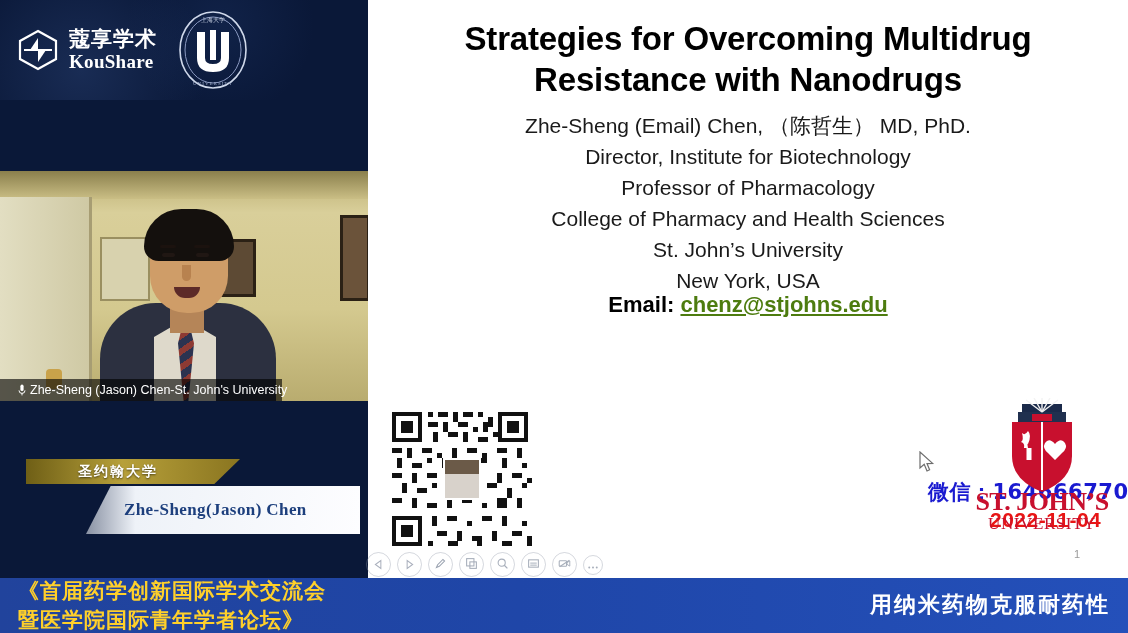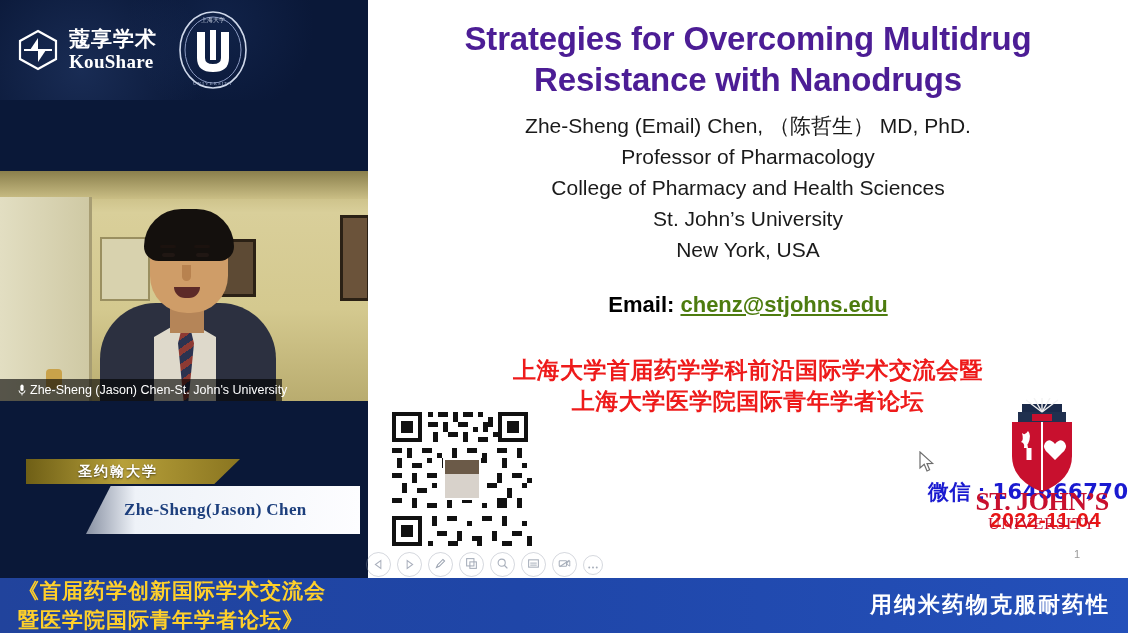--- a/index.html
+++ b/index.html
@@ -144,21 +144,21 @@
 
   
   .slide {
     position: absolute; left: 368px; top: 0;
     width: 760px; height: 578px;
     background: #ffffff;
     overflow: hidden;
   }
   .slide-title {
     position: absolute; left: 22px; top: 18px; width: 716px;
-    text-align: center; color: #4c1d95;
+    text-align: center; color: #000000;
     font-family: "Liberation Sans", sans-serif;
     font-weight: bold; font-size: 33px; line-height: 41px;
     letter-spacing: -.2px;
   }
   .affil {
     position: absolute; left: 20px; top: 110px; width: 720px;
     text-align: center; color: #1a1a1a;
     font-family: "Liberation Sans", sans-serif;
     font-size: 21px; line-height: 31px;
   }
@@ -314,35 +314,32 @@
 
   <div class="slide">
 
     <div class="slide-title">
       <div>Strategies for Overcoming Multidrug</div>
       <div>Resistance with Nanodrugs</div>
     </div>
 
     <div class="affil">
       <div>Zhe-Sheng (Email) Chen,  （陈哲生）  MD, PhD.</div>
+      <div>Director, Institute for Biotechnology</div>
       <div>Professor of Pharmacology</div>
       <div>College of Pharmacy and Health Sciences</div>
       <div>St. John’s University</div>
       <div>New York, USA</div>
     </div>
 
     <div class="email-line">
       <span>Email:</span>
       <a href="#">chenz@stjohns.edu</a>
     </div>
 
-    <div class="red-cn">
-      <div>上海大学首届药学学科前沿国际学术交流会暨</div>
-      <div>上海大学医学院国际青年学者论坛</div>
-    </div>
 
     <div class="qr">
       <svg viewBox="0 0 150 148" width="150" height="148">
         <rect width="150" height="148" fill="#fff"></rect>
         <g fill="#111">
           <rect x="6" y="8" width="30" height="30"></rect>
             <rect x="10" y="12" width="22" height="22" fill="#fff"></rect>
             <rect x="15" y="17" width="12" height="12"></rect>
           <rect x="112" y="8" width="30" height="30"></rect>
             <rect x="116" y="12" width="22" height="22" fill="#fff"></rect>

